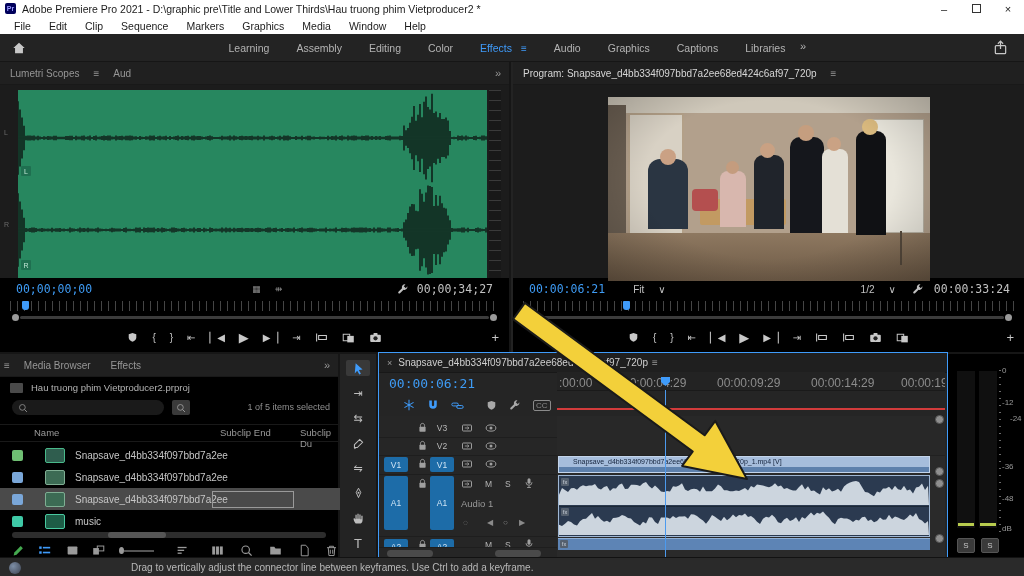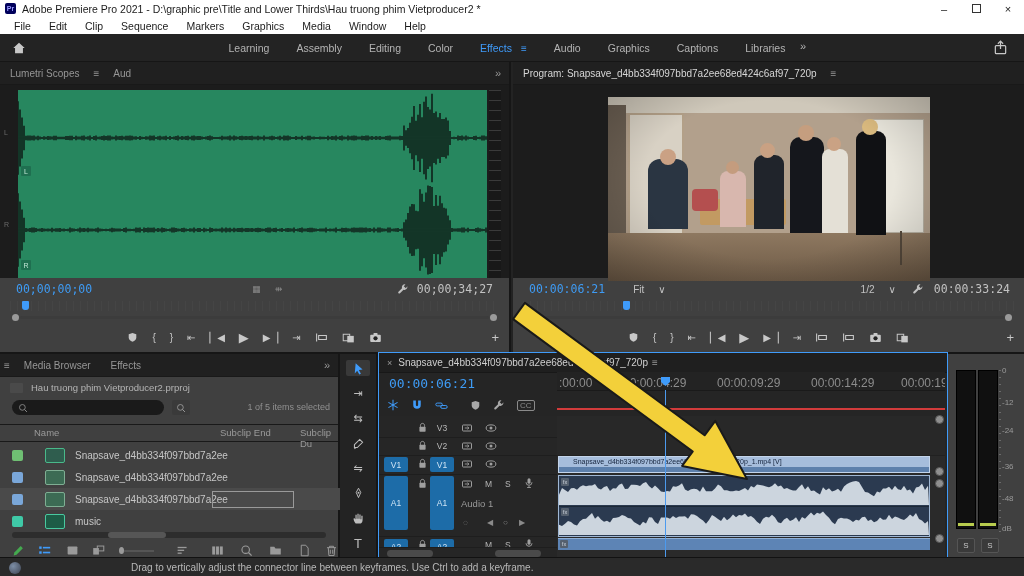--- a/index.html
+++ b/index.html
@@ -24,21 +24,21 @@
   .wsbar{left:0;top:34px;width:1024px;height:28px;background:#232323;border-bottom:1px solid #161616;box-sizing:border-box;}
   .ws-tabs{position:absolute;left:160px;right:170px;top:0;height:28px;display:flex;align-items:center;justify-content:center;gap:27px;}
   .ws-tab{font-size:10.5px;color:#b4b4b4;white-space:nowrap;}
   .ws-tab.active{color:var(--accent_blue);}
   .ws-menu{color:var(--accent_blue);font-size:10px;margin-left:-18px;}
   .ws-overflow{position:absolute;left:800px;top:6px;color:#b4b4b4;font-size:11px;}
   .home-ic{position:absolute;left:12px;top:7px;color:#c8c8c8;}
   .share-ic{position:absolute;right:16px;top:6px;color:#c8c8c8;}
 
   
-  .panel{background:#404040;box-sizing:border-box;}
+  .panel{background:#000000;box-sizing:border-box;}
   .tabstrip{position:absolute;left:0;top:0;right:0;height:23px;background:#202020;display:flex;align-items:flex-end;border-bottom:1px solid #191919;box-sizing:border-box;}
   .ptab{font-size:10px;color:#969696;padding:0 10px;line-height:21px;white-space:nowrap;}
   .ptab.active{color:#d6d6d6;border-bottom:1px solid #bdbdbd;}
   .pmenu{color:#969696;font-size:10px;margin:0 4px;line-height:21px;}
   .poverflow{margin-left:auto;color:#969696;font-size:11px;line-height:21px;padding-right:8px;}
   .tc{font-size:11.5px;color:var(--timecode_blue);}
   .tc-dur{font-size:11.5px;color:#c2c2c2;}
   .ticks{background:repeating-linear-gradient(90deg,#454545 0 1px,transparent 1px 7px);}
   .zoombar{height:3px;background:#3c3c3c;border-radius:2px;}
   .knob{width:7px;height:7px;border-radius:50%;background:#9a9a9a;}
@@ -87,21 +87,21 @@
 
   
   .tools-panel{left:340px;top:352px;width:38px;height:205px;border-top:2px solid #161616;border-right:2px solid #161616;display:flex;flex-direction:column;align-items:center;padding-top:6px;box-sizing:border-box;gap:9px;color:#bdbdbd;}
   .toolslot{width:24px;height:16px;display:flex;align-items:center;justify-content:center;font-size:11px;}
   .toolslot.active{background:#393939;border-radius:2px;color:var(--accent_blue);}
 
   
   .timeline-panel{left:378px;top:352px;width:568px;height:205px;border:1px solid var(--accent_blue);background:#252525;}
   .tl-tabstrip{position:absolute;left:0;top:0;right:0;height:19px;background:#1f1f1f;display:flex;align-items:center;border-bottom:1px solid #181818;}
   .tl-tc{position:absolute;left:10px;top:23px;font-size:13px;color:var(--timecode_blue);}
-  .tl-toolbar{position:absolute;left:8px;top:44px;height:16px;display:flex;align-items:center;gap:12px;}
+  .tl-toolbar{position:absolute;left:24px;top:44px;height:16px;display:flex;align-items:center;gap:12px;}
   .tl-ruler{position:absolute;left:178px;top:19px;width:388px;height:18px;background:#232323;border-bottom:1px solid #1a1a1a;overflow:hidden;}
   .rlabel{position:absolute;top:4px;font-size:12px;color:#8c8c8c;white-space:nowrap;}
   .tl-redbar{position:absolute;left:178px;top:55px;width:388px;height:2px;background:var(--render_red);}
   .trackhead-bg{position:absolute;left:0;top:63px;width:178px;bottom:0;background:#262626;border-right:1px solid #1a1a1a;}
   .trow{position:absolute;left:0;width:178px;border-bottom:1px solid #1e1e1e;display:flex;align-items:center;}
   .patchbox{position:absolute;left:5px;width:24px;background:var(--track_target_blue);border-radius:2px;color:#cfe4f5;font-size:8.5px;display:flex;align-items:center;justify-content:center;}
   .targetbox{position:absolute;left:51px;width:24px;border-radius:2px;color:#b8b8b8;font-size:8.5px;display:flex;align-items:center;justify-content:center;}
   .targetbox.on{background:var(--track_target_blue);color:#cfe4f5;}
   .thicon{position:absolute;color:#9f9f9f;}
   .msbtn{position:absolute;color:#b5b5b5;font-size:8.5px;}
@@ -787,21 +787,21 @@
   <div class="abs panel meters-panel">
     <div class="mbar" style="left:8px;">
         <span class="mlevel"></span>
       </div>
     <div class="mbar" style="left:30px;">
         <span class="mlevel"></span>
       </div>
     <div class="mticks"></div>
     <span class="mscale" style="top:12px;">0</span>
     <span class="mscale" style="top:44px;">-12</span>
-    <span class="mscale" style="top:72px;">-24</span>
+    <span class="mscale" style="top:60px;margin-left:8px;">-24</span>
     <span class="mscale" style="top:108px;">-36</span>
     <span class="mscale" style="top:140px;">-48</span>
     <span class="mscale" style="top:170px;">dB</span>
     <span class="sbtn" style="left:9px;top:184px;">S</span>
     <span class="sbtn" style="left:33px;top:184px;">S</span>
   </div>
 
   <div class="abs statusbar">
     <span class="ccicon"></span>
     <span class="statustext">Drag to vertically adjust the connector line between keyframes. Use Ctrl to add a keyframe.</span>

